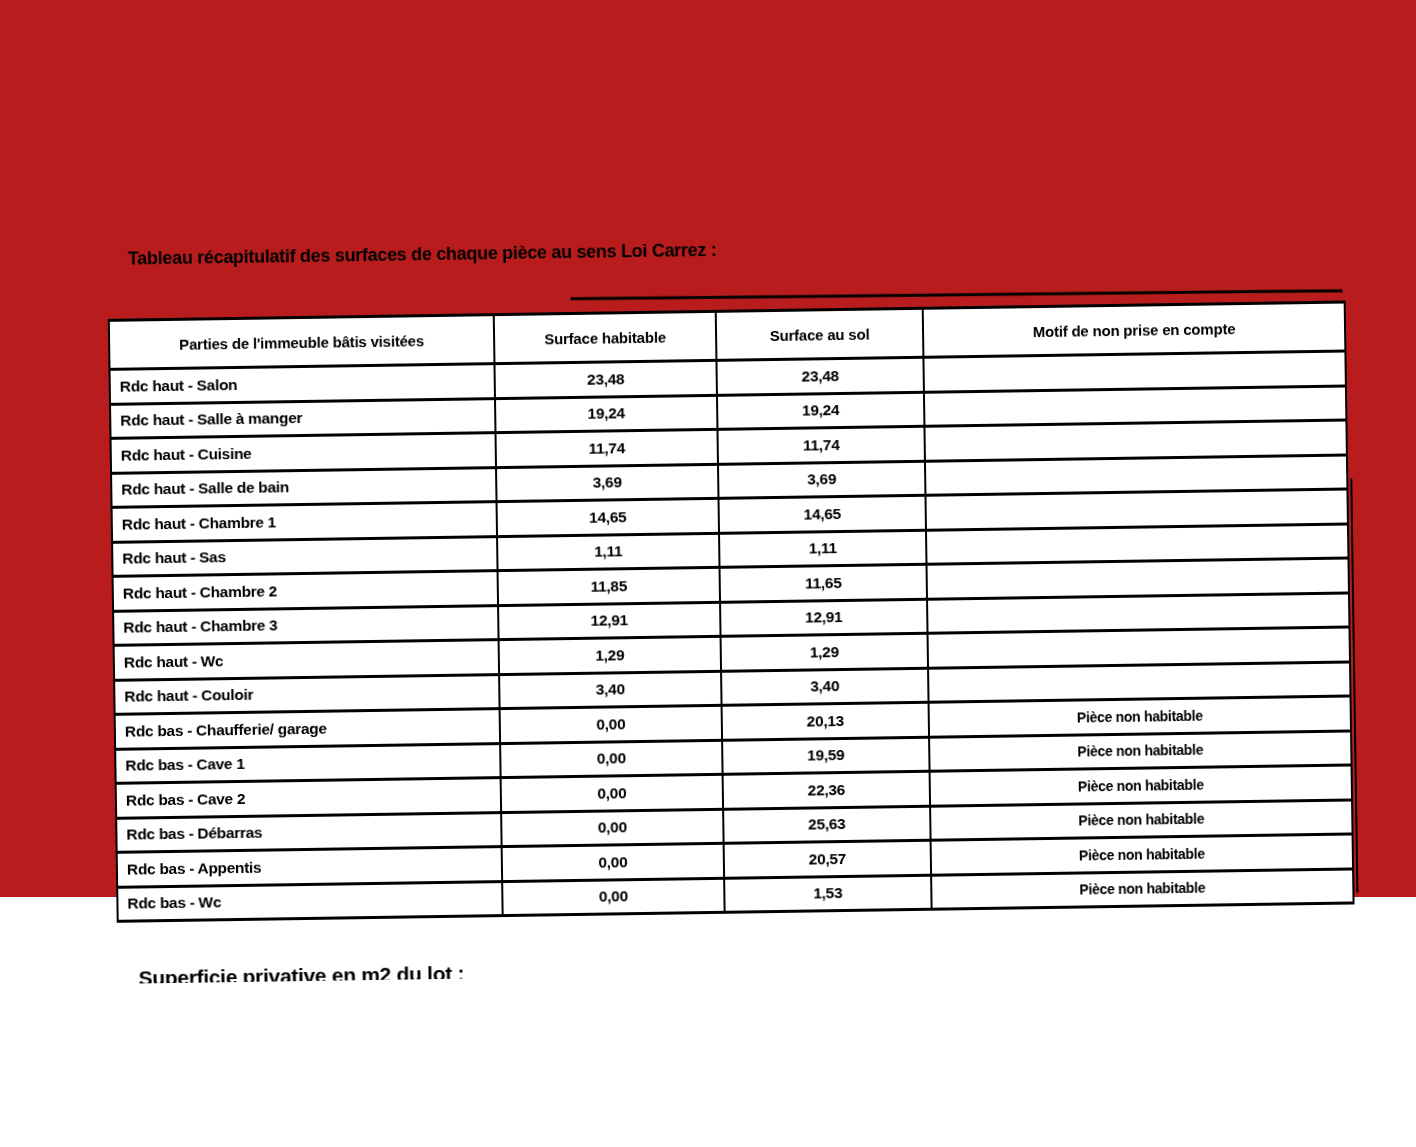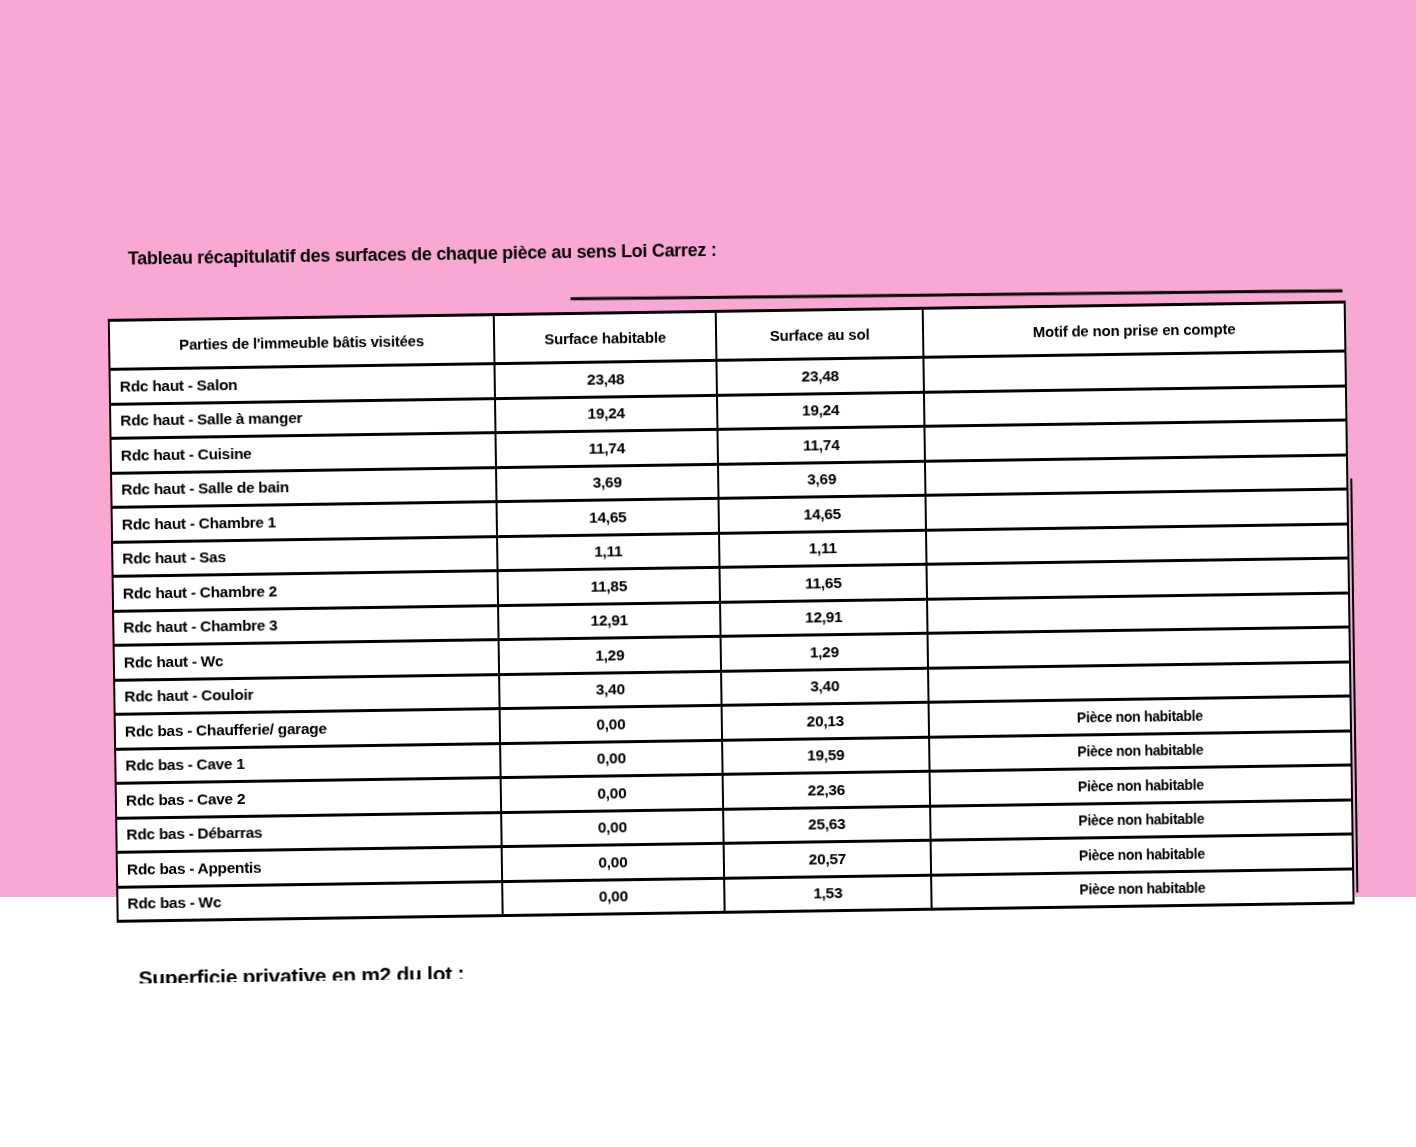--- a/index.html
+++ b/index.html
@@ -8,21 +8,21 @@
     background: #ffffff;
     width: 1416px;
     height: 1147px;
     overflow: hidden;
     font-family: "Liberation Sans", sans-serif;
   }
   .page {
     position: relative;
     width: 1416px;
     height: 897px;
-    background: #f9a8d4;
+    background: #b91c1c;
   }
   
   .sheet {
     position: absolute;
     inset: 0;
     transform: rotate(-0.85deg);
     transform-origin: 708px 600px;
     filter: blur(0.35px) contrast(1.15);
     color: #000000;
   }

